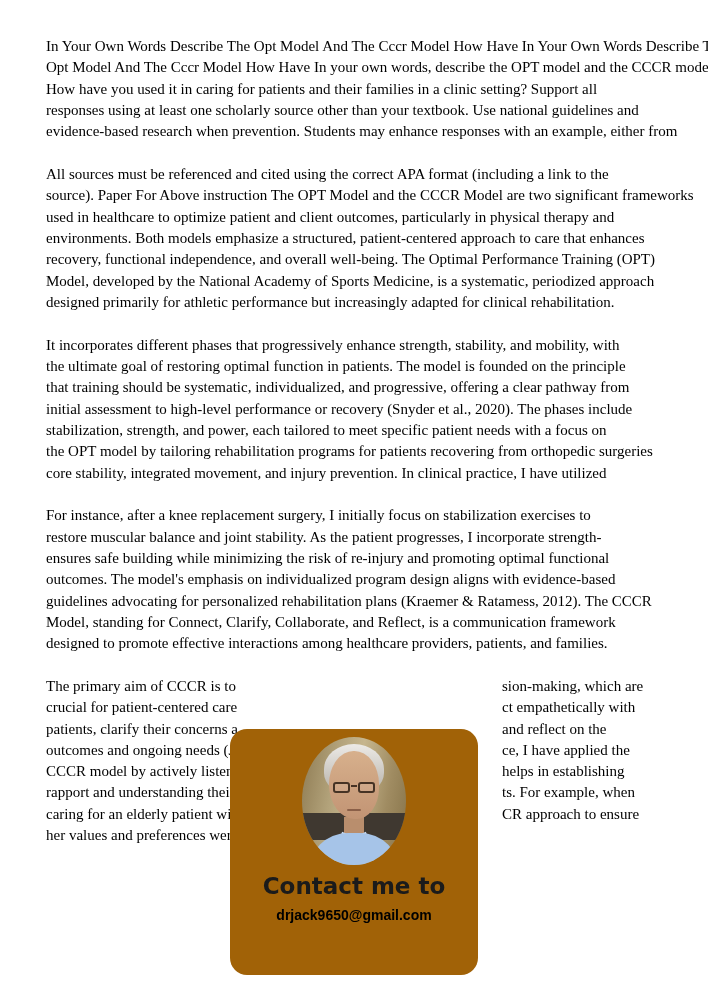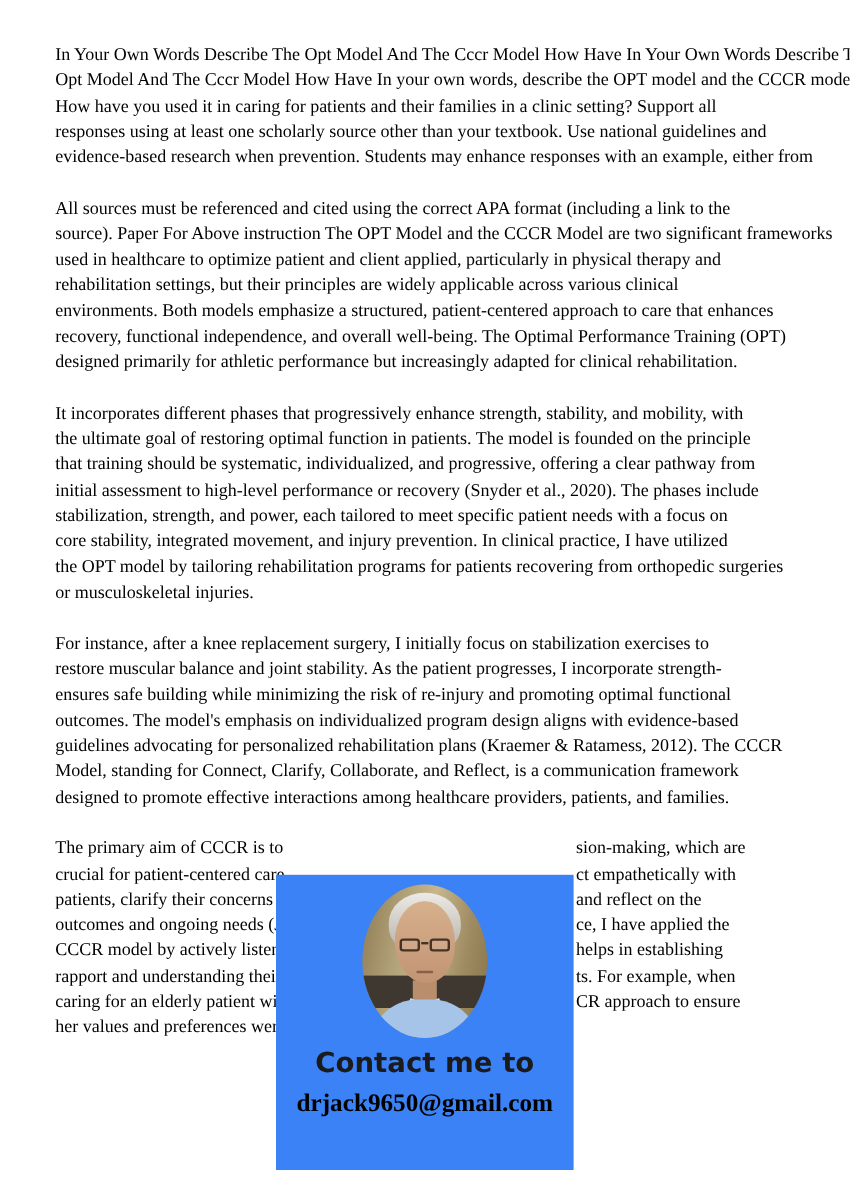--- a/index.html
+++ b/index.html
@@ -9,21 +9,21 @@
   }
   .page{position:absolute;inset:0;}
   .doc{
     position:absolute;left:46px;top:36px;width:660px;
     font:15px/21.33px "Liberation Serif", serif;color:#000;
   }
   .para{margin:0 0 21.33px 0;}
   .line{height:21.33px;white-space:nowrap;}
   .fline{position:relative;height:21.33px;white-space:nowrap;}
   .fl{position:absolute;left:0;top:0;}
-  .fr{position:absolute;left:434px;top:0;}
+  .fr{position:absolute;left:456px;top:0;}
 
   
   .card{
     position:absolute;left:230px;top:729px;width:248px;height:246px;
     background:#48e8e4;z-index:10;
     display:flex;flex-direction:column;align-items:center;
   }
   .photo{
     margin-top:8px;width:104px;height:128px;border-radius:50%;
     overflow:hidden;position:relative;flex:0 0 auto;
@@ -42,54 +42,53 @@
   .ph-bridge{width:6px;height:2px;background:#463325;margin-top:3px;}
   .ph-mouth{position:absolute;top:72px;left:50%;transform:translateX(-50%);width:14px;height:2px;background:#8a5f48;border-radius:2px;}
 
   .headline{
     margin-top:7px;text-align:center;color:#1b1b1b;
     font-family:"DejaVu Sans", sans-serif;font-weight:700;
     font-size:23px;line-height:29px;
   }
   .email{
     margin-top:6px;color:#000;
-    font-family:Liberation Serif, serif;font-weight:700;font-size:21px;
+    font-family:Liberation Sans, sans-serif;font-weight:700;font-size:14px;
   }
 </style>
 </head>
 <body>
 
 <div class="page">
 
   <div class="doc">
     <div class="para">
         <div class="line">In Your Own Words Describe The Opt Model And The Cccr Model How Have In Your Own Words Describe The</div>
         <div class="line">Opt Model And The Cccr Model How Have In your own words, describe the OPT model and the CCCR model.</div>
         <div class="line">How have you used it in caring for patients and their families in a clinic setting? Support all</div>
         <div class="line">responses using at least one scholarly source other than your textbook. Use national guidelines and</div>
         <div class="line">evidence-based research when prevention. Students may enhance responses with an example, either from</div>
       </div>
     <div class="para">
         <div class="line">All sources must be referenced and cited using the correct APA format (including a link to the</div>
         <div class="line">source). Paper For Above instruction The OPT Model and the CCCR Model are two significant frameworks</div>
-        <div class="line">used in healthcare to optimize patient and client applied, particularly in physical therapy and</div>
-        <div class="line">rehabilitation settings, but their principles are widely applicable across various clinical</div>
+        <div class="line">used in healthcare to optimize patient and client outcomes, particularly in physical therapy and</div>
         <div class="line">environments. Both models emphasize a structured, patient-centered approach to care that enhances</div>
         <div class="line">recovery, functional independence, and overall well-being. The Optimal Performance Training (OPT)</div>
+        <div class="line">Model, developed by the National Academy of Sports Medicine, is a systematic, periodized approach</div>
         <div class="line">designed primarily for athletic performance but increasingly adapted for clinical rehabilitation.</div>
       </div>
     <div class="para">
         <div class="line">It incorporates different phases that progressively enhance strength, stability, and mobility, with</div>
         <div class="line">the ultimate goal of restoring optimal function in patients. The model is founded on the principle</div>
         <div class="line">that training should be systematic, individualized, and progressive, offering a clear pathway from</div>
         <div class="line">initial assessment to high-level performance or recovery (Snyder et al., 2020). The phases include</div>
         <div class="line">stabilization, strength, and power, each tailored to meet specific patient needs with a focus on</div>
+        <div class="line">the OPT model by tailoring rehabilitation programs for patients recovering from orthopedic surgeries</div>
         <div class="line">core stability, integrated movement, and injury prevention. In clinical practice, I have utilized</div>
-        <div class="line">the OPT model by tailoring rehabilitation programs for patients recovering from orthopedic surgeries</div>
-        <div class="line">or musculoskeletal injuries.</div>
       </div>
     <div class="para">
         <div class="line">For instance, after a knee replacement surgery, I initially focus on stabilization exercises to</div>
         <div class="line">restore muscular balance and joint stability. As the patient progresses, I incorporate strength-</div>
         <div class="line">ensures safe building while minimizing the risk of re-injury and promoting optimal functional</div>
         <div class="line">outcomes. The model's emphasis on individualized program design aligns with evidence-based</div>
         <div class="line">guidelines advocating for personalized rehabilitation plans (Kraemer &amp; Ratamess, 2012). The CCCR</div>
         <div class="line">Model, standing for Connect, Clarify, Collaborate, and Reflect, is a communication framework</div>
         <div class="line">designed to promote effective interactions among healthcare providers, patients, and families.</div>
       </div>
@@ -122,21 +121,21 @@
           <span class="fl">caring for an elderly patient with</span>
           <span class="fr">CR approach to ensure</span>
         </div>
         <div class="fline">
           <span class="fl">her values and preferences were</span>
           <span class="fr"></span>
         </div>
       </div>
   </div>
 
-  <div class="card" style="background: #3b82f6;">
+  <div class="card" style="background: #a16207; border-radius: 17px;">
     <div class="photo">
       <div class="ph-band"></div>
       <div class="ph-neck"></div>
       <div class="ph-collar-l"></div>
       <div class="ph-collar-r"></div>
       <div class="ph-shirt"></div>
       <div class="ph-hair"></div>
       <div class="ph-face"></div>
       <div class="ph-glasses">
         <span class="ph-lens"></span>

